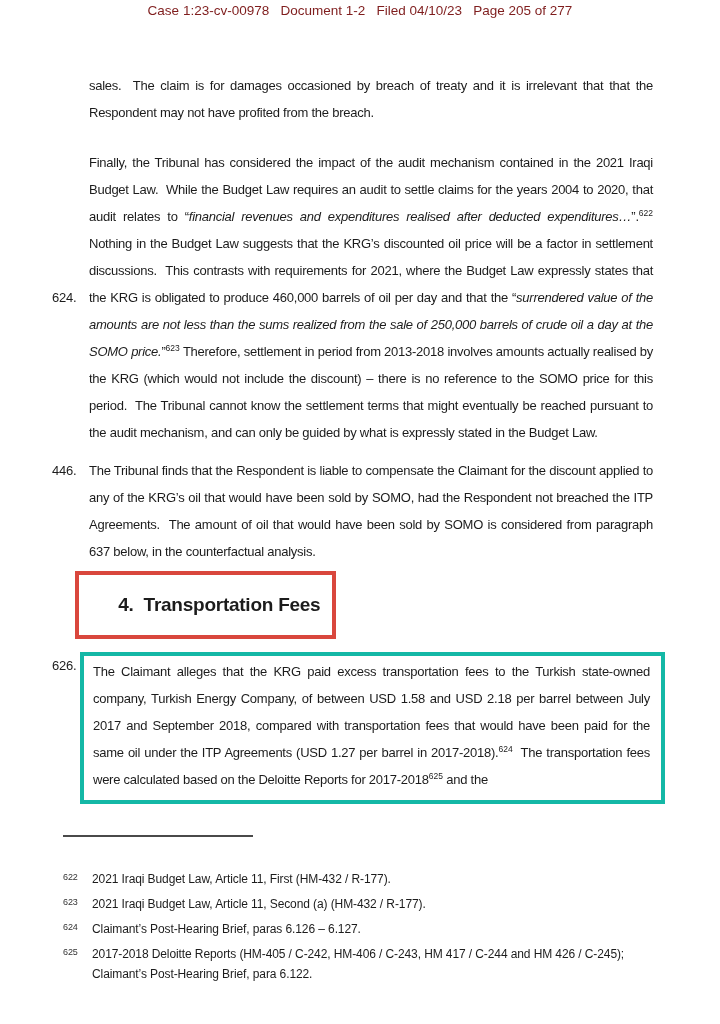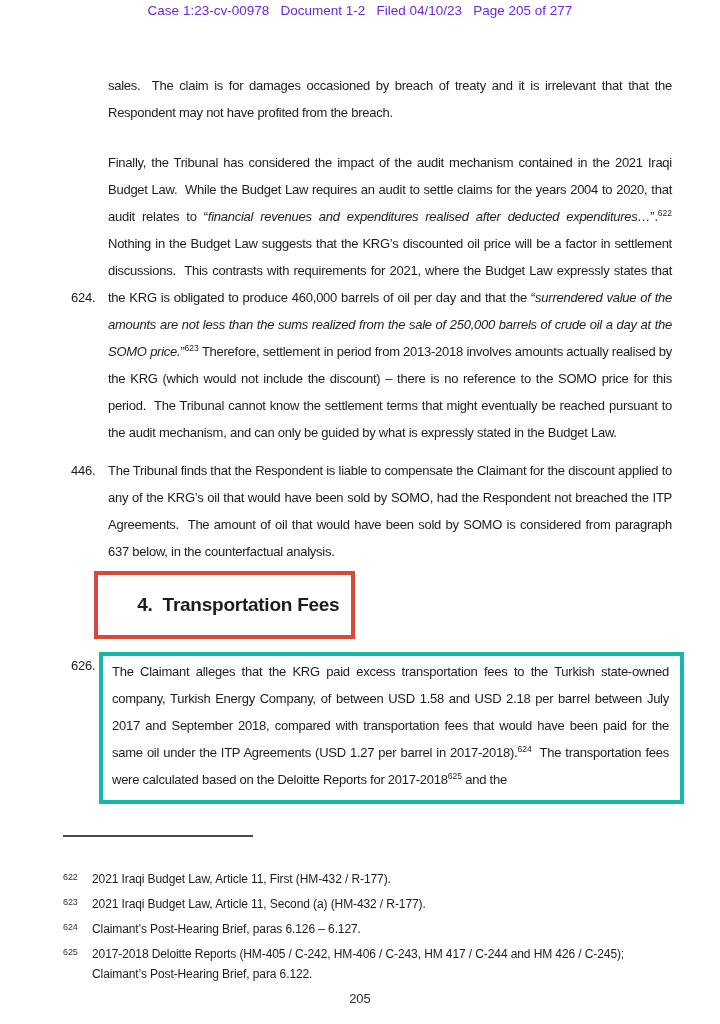--- a/index.html
+++ b/index.html
@@ -9,25 +9,25 @@
     background:#ffffff;
     font-family:"Liberation Sans","DejaVu Sans",sans-serif;
     color:#1c1c1c;
     overflow:hidden;
     margin:0 auto;
   }
   .case-header{
     position:absolute;top:3px;left:0;width:100%;
     text-align:center;
     font-size:13.5px;font-weight:400;
-    color:#6d28d9;
+    color:#7f1d1d;
     white-space:pre;
   }
   .body-area{
-    position:absolute;top:72px;left:71px;width:601px;
+    position:absolute;top:72px;left:52px;width:601px;
     font-size:13px;letter-spacing:-0.25px;line-height:27px;
   }
   .para{display:flex;align-items:flex-start;}
   .para-num{flex:0 0 37px;}
   .para-text{flex:1;text-align:justify;white-space:pre-wrap;}
   .para-text .it{font-style:italic;}
   .para-text sup{font-size:8.5px;line-height:0;vertical-align:super;letter-spacing:0;}
   .p-continuation{margin-left:37px;}
   .p-624{margin-top:23px;align-items:center;}
   .p-625{margin-top:11px;}
@@ -111,15 +111,14 @@
     <div class="footnote">
       <div class="fn-marker">624</div>
       <div class="fn-text">Claimant’s Post-Hearing Brief, paras 6.126 – 6.127.</div>
     </div>
     <div class="footnote">
       <div class="fn-marker">625</div>
       <div class="fn-text">2017-2018 Deloitte Reports (HM-405 / C-242, HM-406 / C-243, HM 417 / C-244 and HM 426 / C-245); Claimant’s Post-Hearing Brief, para 6.122.</div>
     </div>
   </div>
 
-  <div class="page-number">205</div>
 
 </div>
 
 </body></html>

